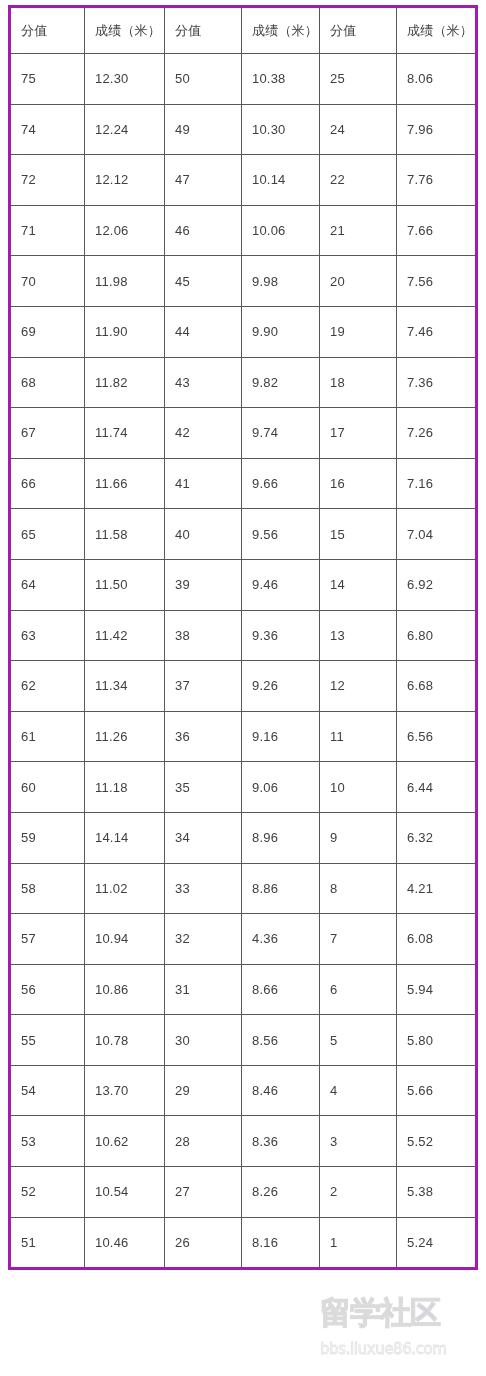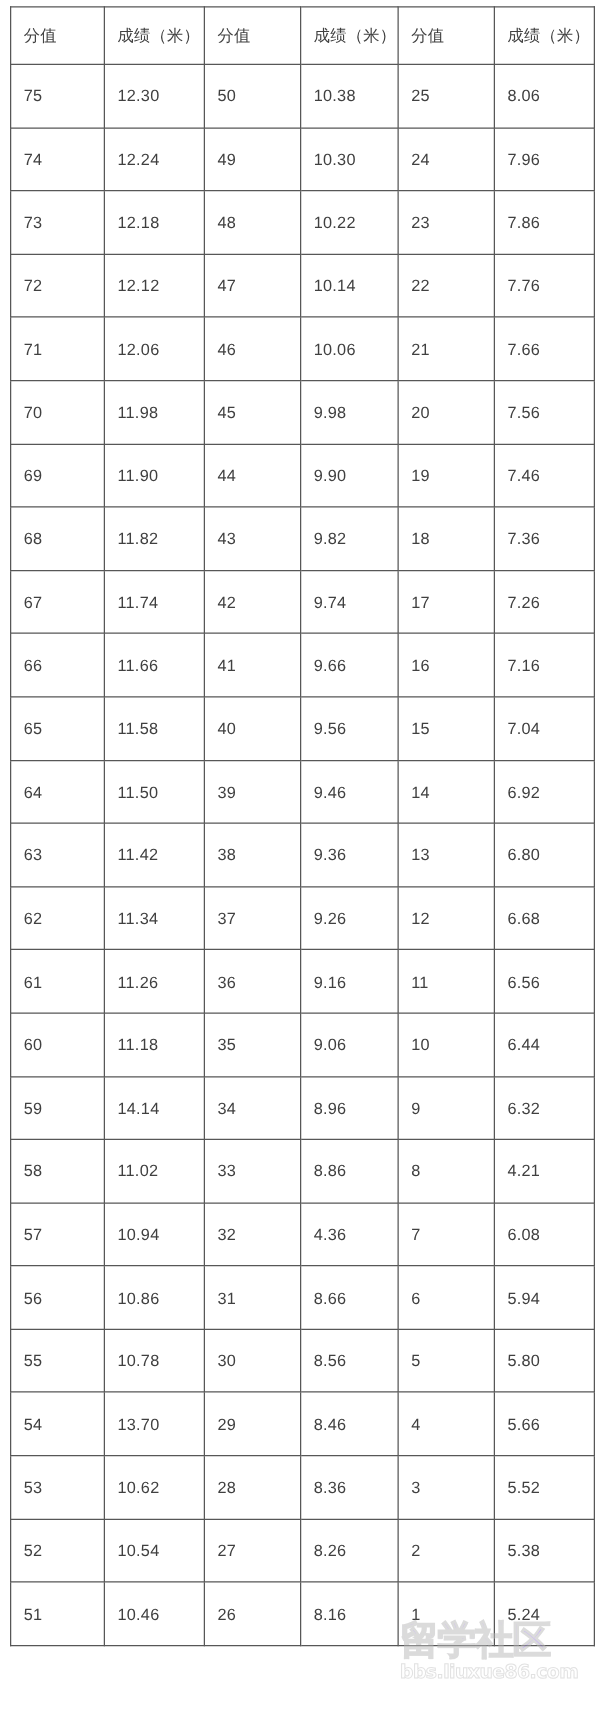--- a/index.html
+++ b/index.html
@@ -19,21 +19,21 @@
     position: absolute;
     left: 8px;
     top: 5px;
     width: 467px;
   }
 
   table.score-table {
     border-collapse: collapse;
     table-layout: fixed;
     width: 467px;
-    border: 1px solid #a21caf;
+    border: 3px solid #a21caf;
   }
 
   table.score-table td,
   table.score-table th {
     border: 1px solid #575757;
     padding: 0 0 0 10px;
     text-align: left;
     vertical-align: middle;
     font-size: 13px;
     font-weight: normal;
@@ -76,26 +76,27 @@
     color: #8b5cf6;
     -webkit-text-stroke: 1.1px #b9b9b9;
     text-shadow: 0 1px 0 #d8d8d8;
     letter-spacing: -1px;
     white-space: nowrap;
     font-family: "DejaVu Sans", "Liberation Sans", sans-serif;
   }
   .watermark .wm-url {
     font-size: 15px;
     line-height: 17px;
-    font-weight: bold;
+    font-weight: normal;
     color: #ffffff;
     -webkit-text-stroke: 0.8px #c4c4c4;
     letter-spacing: -0.4px;
     white-space: nowrap;
     font-family: "DejaVu Sans", "Liberation Sans", sans-serif;
+    margin-top: 12px;
   }
 </style>
 </head>
 <body>
 
 <div class="table-wrap">
   <table class="score-table">
     <colgroup>
       <col class="c1">
         <col class="c2">
@@ -125,28 +126,20 @@
         </tr>
         <tr>
           <td>74</td>
           <td>12.24</td>
           <td>49</td>
           <td>10.30</td>
           <td>24</td>
           <td>7.96</td>
         </tr>
         <tr>
-          <td>73</td>
-          <td>12.18</td>
-          <td>48</td>
-          <td>10.22</td>
-          <td>23</td>
-          <td>7.86</td>
-        </tr>
-        <tr>
           <td>72</td>
           <td>12.12</td>
           <td>47</td>
           <td>10.14</td>
           <td>22</td>
           <td>7.76</td>
         </tr>
         <tr>
           <td>71</td>
           <td>12.06</td>

